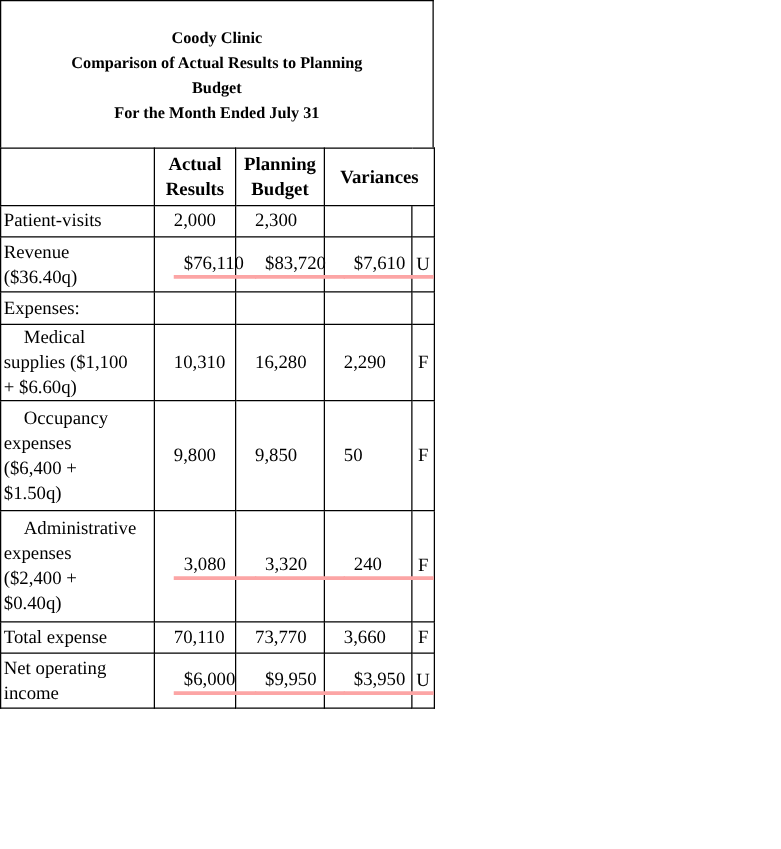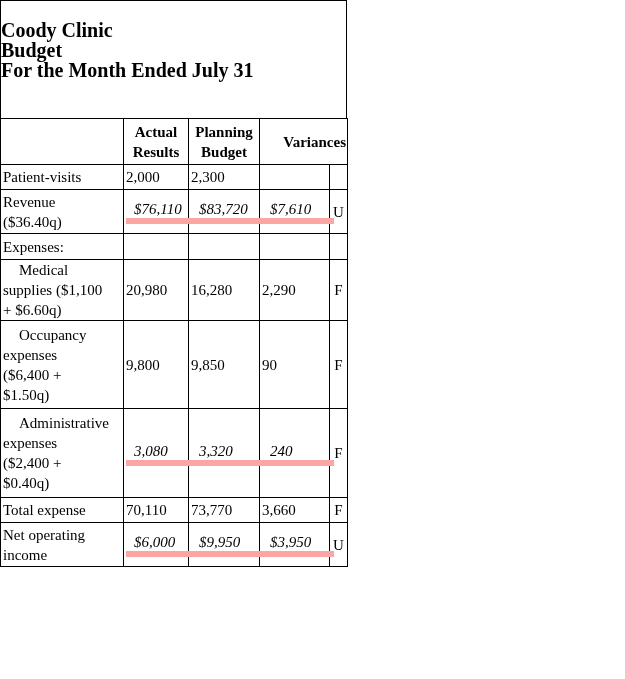--- a/index.html
+++ b/index.html
@@ -1,52 +1,53 @@
 <!DOCTYPE html>
 <html><head>
 <meta charset="utf-8">
 <style>
   html, body { margin:0; padding:0; background:#ffffff; }
   body { width:625px; height:679px; position:relative; font-family:"Liberation Serif","DejaVu Serif",serif; color:#000; }
   .wrap { position:absolute; left:0; top:0; width:347px; }
-  .title-box { box-sizing:border-box; width:347px; height:118px; border:1px solid #000; border-bottom:none; text-align:left; font-weight:bold; font-size:20px; line-height:20px; padding-top:19px; }
+  .title-box { box-sizing:border-box; width:347px; height:118px; border:1px solid #000; border-bottom:none; text-align:center; font-weight:bold; font-size:13px; line-height:20px; padding-top:19px; }
   table { border-collapse:collapse; width:347px; table-layout:fixed; font-size:15px; }
-  td { border:1px solid #000; padding:0 2px; vertical-align:middle; line-height:20px; }
+  td { border:1px solid #000; padding:0 15px; vertical-align:middle; line-height:20px; }
   td.lbl { text-align:left; padding-left:2px; }
   td.num { text-align:left; padding-right:1px; }
   td.flag { text-align:center; padding:0; }
   th { border:1px solid #000; font-weight:bold; font-size:15px; line-height:20px; padding:0 1px; }
   .indent { padding-left:16px; display:inline-block; }
-  .ul { display:inline-block; border-bottom:6px solid #fca5a5; padding-left:8px; line-height:18px;font-style:italic; }
+  .ul { display:inline-block; border-bottom:3px solid #fca5a5; padding-left:8px; line-height:18px; }
   .ul.wide { width:58px; }
   .ul.wide2 { width:64px; }
 </style>
 </head>
 <body>
 
 <div class="wrap">
   <div class="title-box">
     <div>Coody Clinic</div>
+    <div>Comparison of Actual Results to Planning</div>
     <div>Budget</div>
     <div>For the Month Ended July 31</div>
   </div>
   <table>
     <colgroup>
       <col style="width:123px">
         <col style="width:65px">
         <col style="width:71px">
         <col style="width:70px">
         <col style="width:18px">
     </colgroup>
     <tbody>
         <tr style="height:46px">
       <th></th>
       <th style="text-align:center"><span>Actual</span><br><span>Results</span></th>
       <th style=""><span>Planning</span><br><span>Budget</span></th>
-      <th colspan="2" style="text-align:right">Variances</th>
+      <th colspan="2" style="text-align:center">Variances</th>
     </tr>
     <tr style="height:25px">
       <td class="lbl">Patient-visits</td>
       <td class="num">2,000</td>
       <td class="num">2,300</td>
       <td class="num"></td>
       <td class="flag"></td>
     </tr>
     <tr style="height:44px">
       <td class="lbl"><span>Revenue</span><br><span>($36.40q)</span></td>
@@ -57,30 +58,30 @@
     </tr>
     <tr style="height:26px">
       <td class="lbl">Expenses:</td>
       <td></td>
           <td></td>
           <td></td>
           <td></td>
     </tr>
     <tr style="height:48px">
       <td class="lbl"><span class="indent">Medical</span><br><span>supplies ($1,100</span><br><span>+ $6.60q)</span></td>
-      <td class="num">20,980</td>
+      <td class="num">10,310</td>
       <td class="num">16,280</td>
       <td class="num">2,290</td>
       <td class="flag">F</td>
     </tr>
     <tr style="height:88px">
       <td class="lbl"><span class="indent">Occupancy</span><br><span>expenses</span><br><span>($6,400 +</span><br><span>$1.50q)</span></td>
       <td class="num">9,800</td>
       <td class="num">9,850</td>
-      <td class="num">90</td>
+      <td class="num">50</td>
       <td class="flag">F</td>
     </tr>
     <tr style="height:89px">
       <td class="lbl"><span class="indent">Administrative</span><br><span>expenses</span><br><span>($2,400 +</span><br><span>$0.40q)</span></td>
       <td class="num"><span class="ul wide">3,080</span></td>
       <td class="num"><span class="ul wide2">3,320</span></td>
       <td class="num"><span class="ul wide2">240</span></td>
       <td class="flag">F</td>
     </tr>
     <tr style="height:25px">

